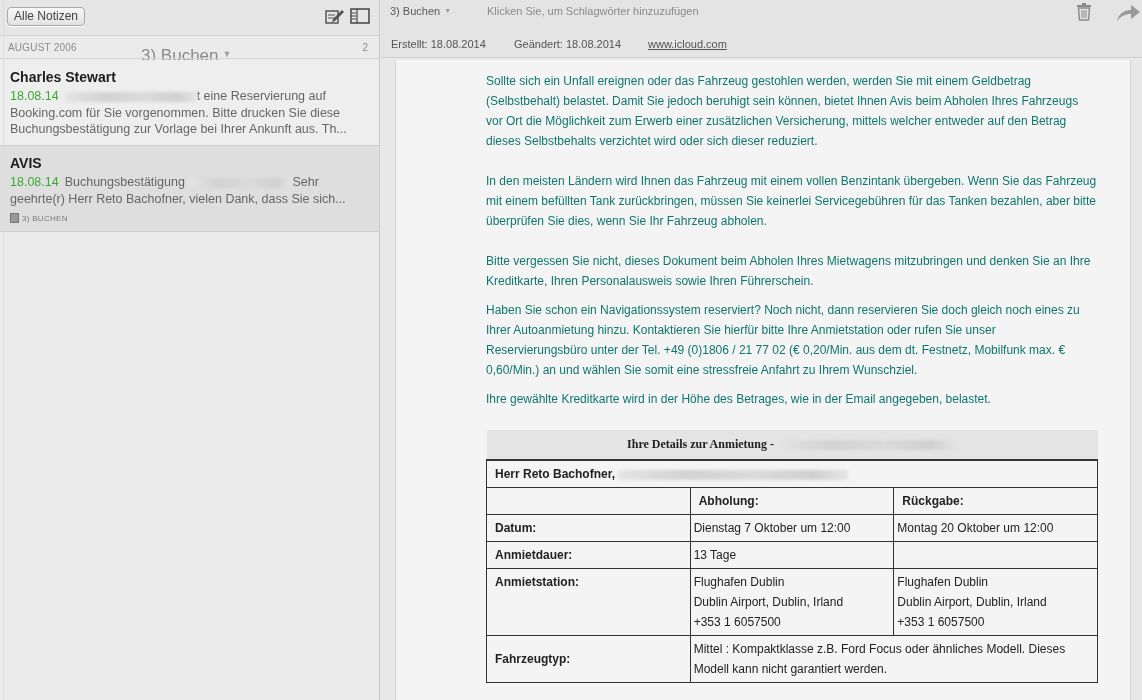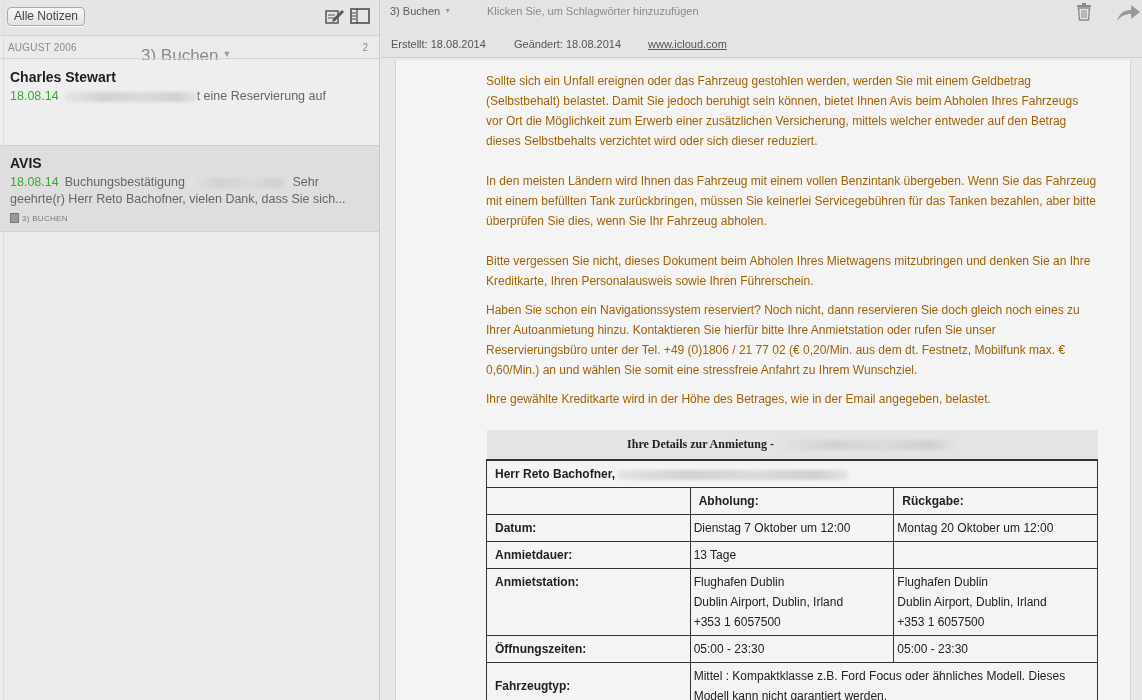--- a/index.html
+++ b/index.html
@@ -40,21 +40,21 @@
     .tags-hint { position: absolute; left: 106px; top: 5px; font-size: 11px; color: #8a8a8a; }
     .meta { position: absolute; top: 38px; font-size: 11px; color: #555; }
     .meta.created { left: 10px; }
     .meta.changed { left: 133px; }
     .meta.link { left: 267px; color: #555; text-decoration: underline; }
     .trash { position: absolute; left: 695px; top: 3px; width: 16px; height: 18px; }
     .share { position: absolute; left: 734px; top: 3px; width: 26px; height: 20px; }
 
     .paper { position: absolute; left: 14px; top: 60px; width: 736px; height: 640px; background: #f4f4f4; border-left: 1px solid #d4d4d4; border-right: 1px solid #d4d4d4; overflow: hidden; }
     .paper::before { content: ""; position: absolute; left: -6px; top: 0; bottom: 0; width: 5px; background: #dedede; }
-    .content { position: absolute; left: 90px; top: 11px; width: 612px; font-size: 12px; line-height: 20px; color: #a16207; }
+    .content { position: absolute; left: 90px; top: 11px; width: 612px; font-size: 12px; line-height: 20px; color: #0f766e; }
     .content p { margin-bottom: 20px; }
     .content p.tight { margin-bottom: 9px; }
 
     table.details { position: absolute; left: 90px; top: 370px; width: 612px; border-collapse: collapse; font-size: 12px; color: #222; }
     table.details th.caption { height: 30px; background: #e4e4e4; text-align: center; font-weight: bold; border: none; border-bottom: 2px solid #333; font-family: Liberation Serif, serif; }
     table.details td { border: 1.5px solid #333; padding: 3px 3px; vertical-align: top; line-height: 20px; height: 26px; }
     table.details td.lbl { font-weight: bold; width: 203px; padding-left: 8px; }
     table.details td.c2 { width: 203px; }
     table.details td.mid { vertical-align: middle; }
   </style>
@@ -84,20 +84,21 @@
 
   <div class="section-hdr">
     <span class="lbl">AUGUST 2006</span>
     <span class="cnt">2</span>
   </div>
 
   <div class="note n1">
     <div class="ttl">Charles Stewart</div>
     <div class="body">
       <span class="date">18.08.14</span><span class="blur" style="width:132px"></span><span>t eine Reservierung auf</span><br>
+      <span>Booking.com für Sie vorgenommen. Bitte drucken Sie diese Buchungsbestätigung zur Vorlage bei Ihrer Ankunft aus. Th...</span>
     </div>
   </div>
 
   <div class="note n2">
     <div class="ttl">AVIS</div>
     <div class="body">
       <span class="date">18.08.14</span><span>Buchungsbestätigung</span> <span class="blur" style="width:104px"></span><span>Sehr</span><br>
       <span>geehrte(r) Herr Reto Bachofner, vielen Dank, dass Sie sich...</span>
     </div>
     <div class="tag">
@@ -174,24 +175,19 @@
           <div>Dublin Airport, Dublin, Irland</div>
           <div>+353 1 6057500</div>
         </td>
         <td>
           <div>Flughafen Dublin</div>
           <div>Dublin Airport, Dublin, Irland</div>
           <div>+353 1 6057500</div>
         </td>
       </tr>
       <tr>
-        <td class="lbl">Öffnungszeiten:</td>
-        <td class="c2">05:00 - 23:30</td>
-        <td>05:00 - 23:30</td>
-      </tr>
-      <tr>
         <td class="lbl mid">Fahrzeugtyp:</td>
         <td colspan="2">Mittel : Kompaktklasse z.B. Ford Focus oder ähnliches Modell. Dieses Modell kann nicht garantiert werden.</td>
       </tr>
     </tbody>
       </table>
   </div>
 </div>
 
 </body></html>

